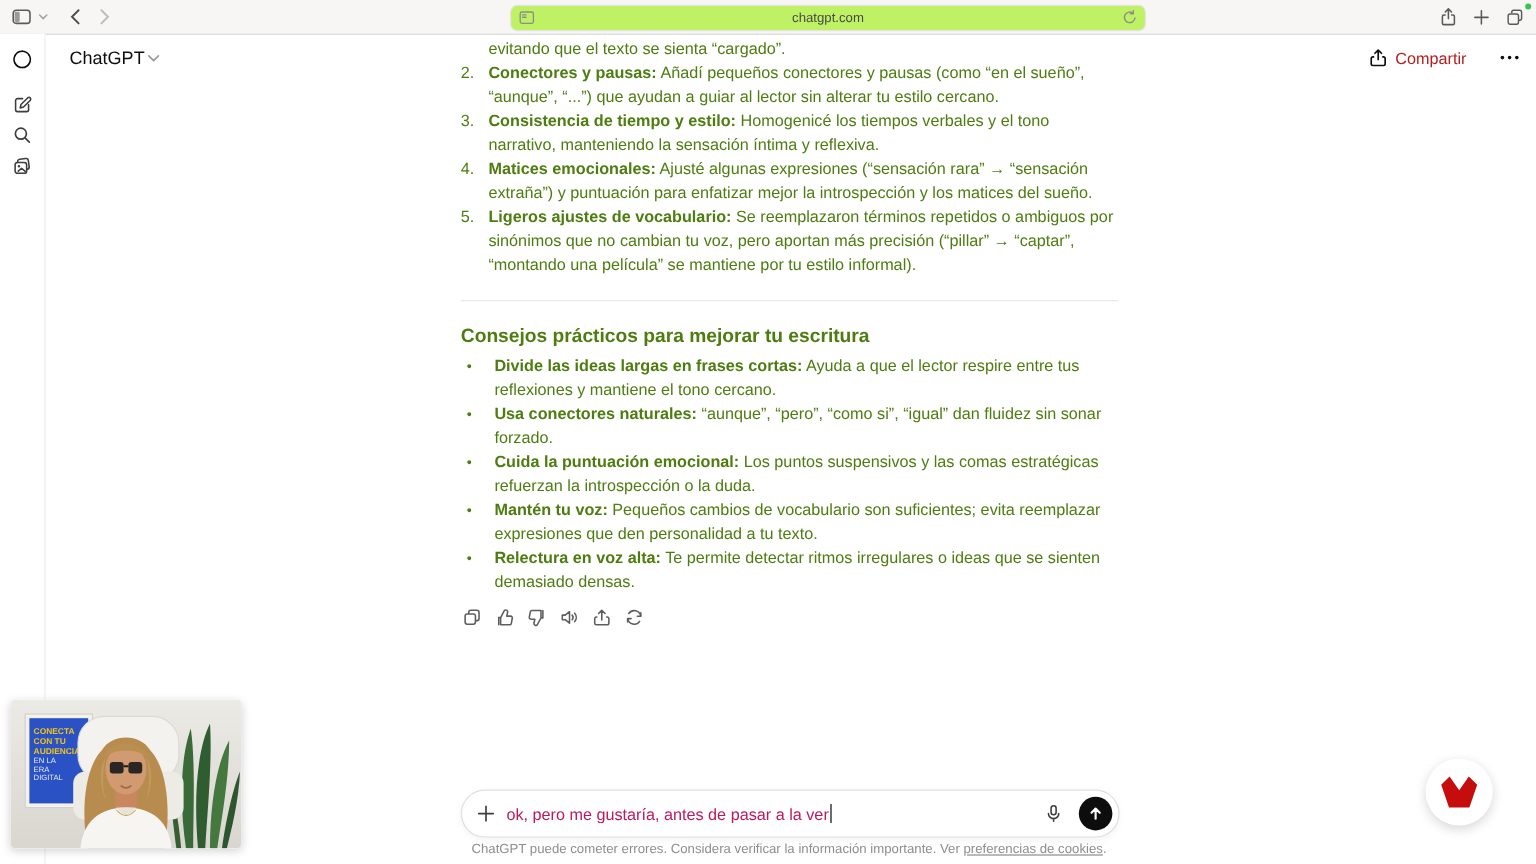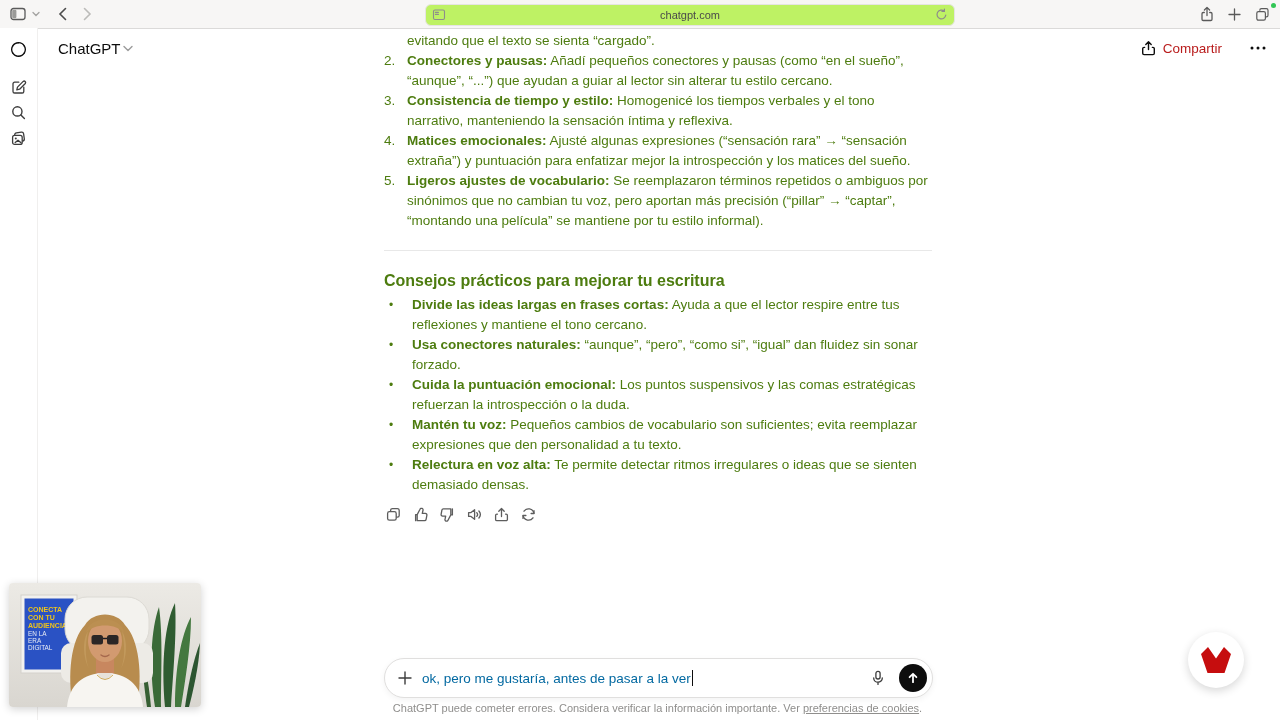--- a/index.html
+++ b/index.html
@@ -38,21 +38,21 @@
   .sec-head{font-size:16px;font-weight:700;line-height:24px;margin-top:18px;}
   .bullets{margin-top:2px;}
   .closing{margin-top:40px;}
   .actions{margin-top:10px;display:flex;gap:9px;color:#5d5d5d;}
   .actions .ghost-btn{width:18px;height:18px;justify-content:center;}
   
   .composer{position:absolute;left:384px;top:658px;width:547px;height:38px;background:#fff;
             border:1px solid #e0dfde;border-radius:24px;box-shadow:0 2px 6px rgba(0,0,0,.05);
             display:flex;align-items:center;}
   .composer .plus{margin-left:12px;color:#3d3d3d;}
-  .composer .textbox{flex:1;margin-left:9px;font-size:13.5px;color:#0369a1;white-space:nowrap;
+  .composer .textbox{flex:1;margin-left:9px;font-size:13.5px;color:#be185d;white-space:nowrap;
             overflow:hidden;display:flex;align-items:center;}
   .caret{display:inline-block;width:1.3px;height:16px;background:#0d0d0d;margin-left:1px;}
   .composer .mic{margin-right:12px;color:#3d3d3d;}
   .send{width:28px;height:28px;border-radius:50%;background:#0d0d0d;border:none;cursor:pointer;
         display:flex;align-items:center;justify-content:center;margin-right:5px;flex:0 0 28px;}
   .footer-note{position:absolute;left:384px;top:702px;width:547px;text-align:center;font-size:11px;
                color:#8f8e8c;}
   .footer-note .lnk{color:#8f8e8c;text-decoration:underline;}
   
   .webcam{position:absolute;left:9px;top:583px;width:192px;height:124px;border-radius:4px;overflow:hidden;

